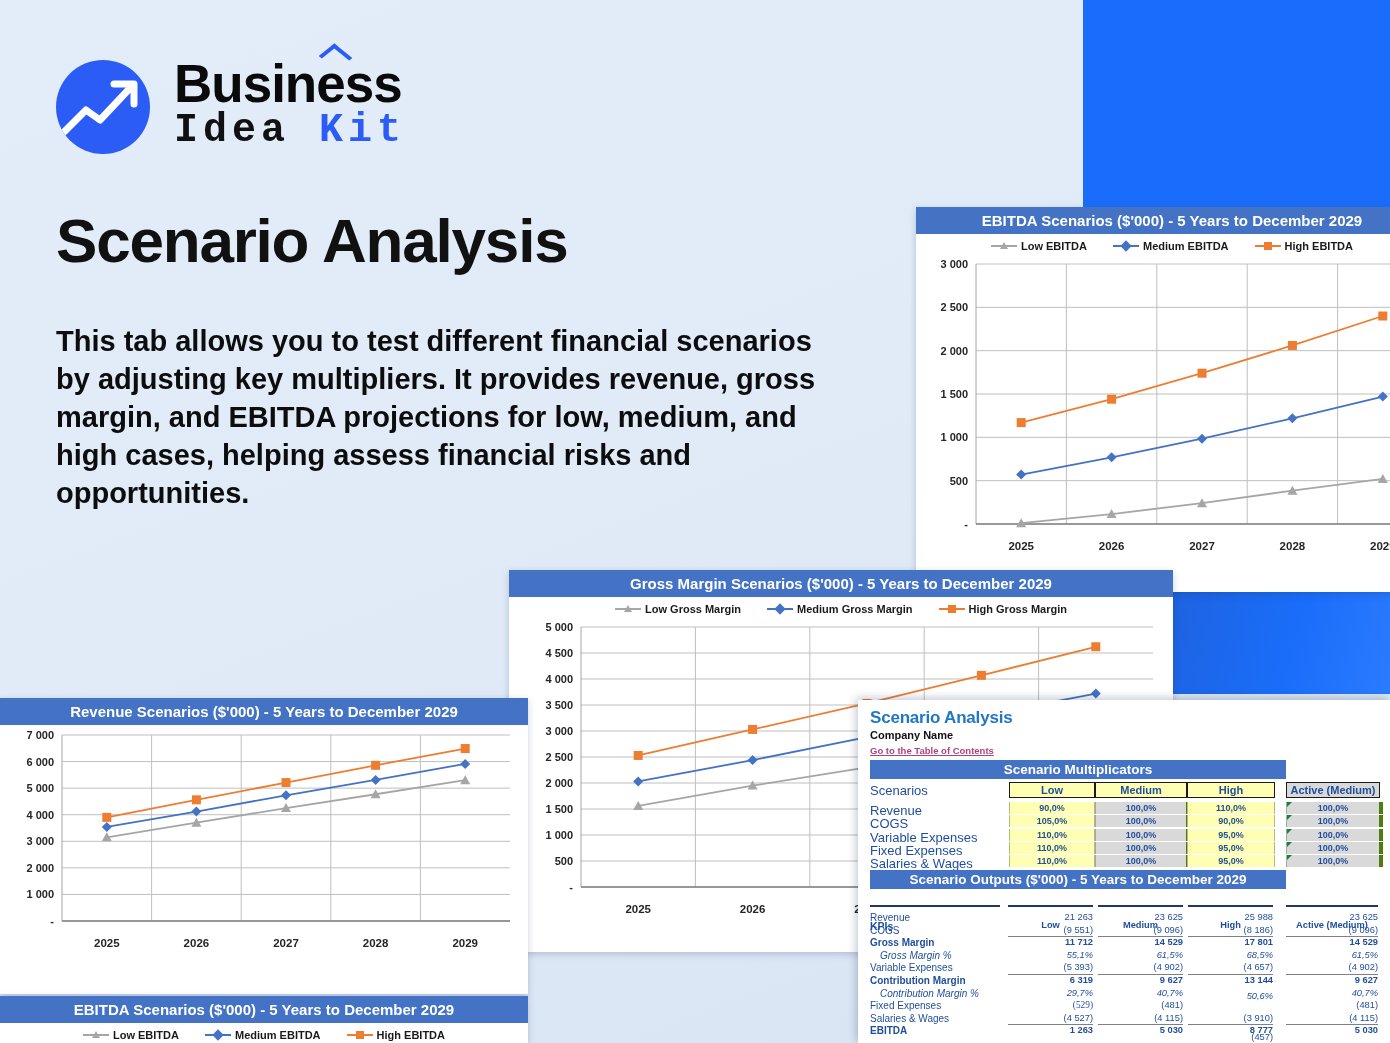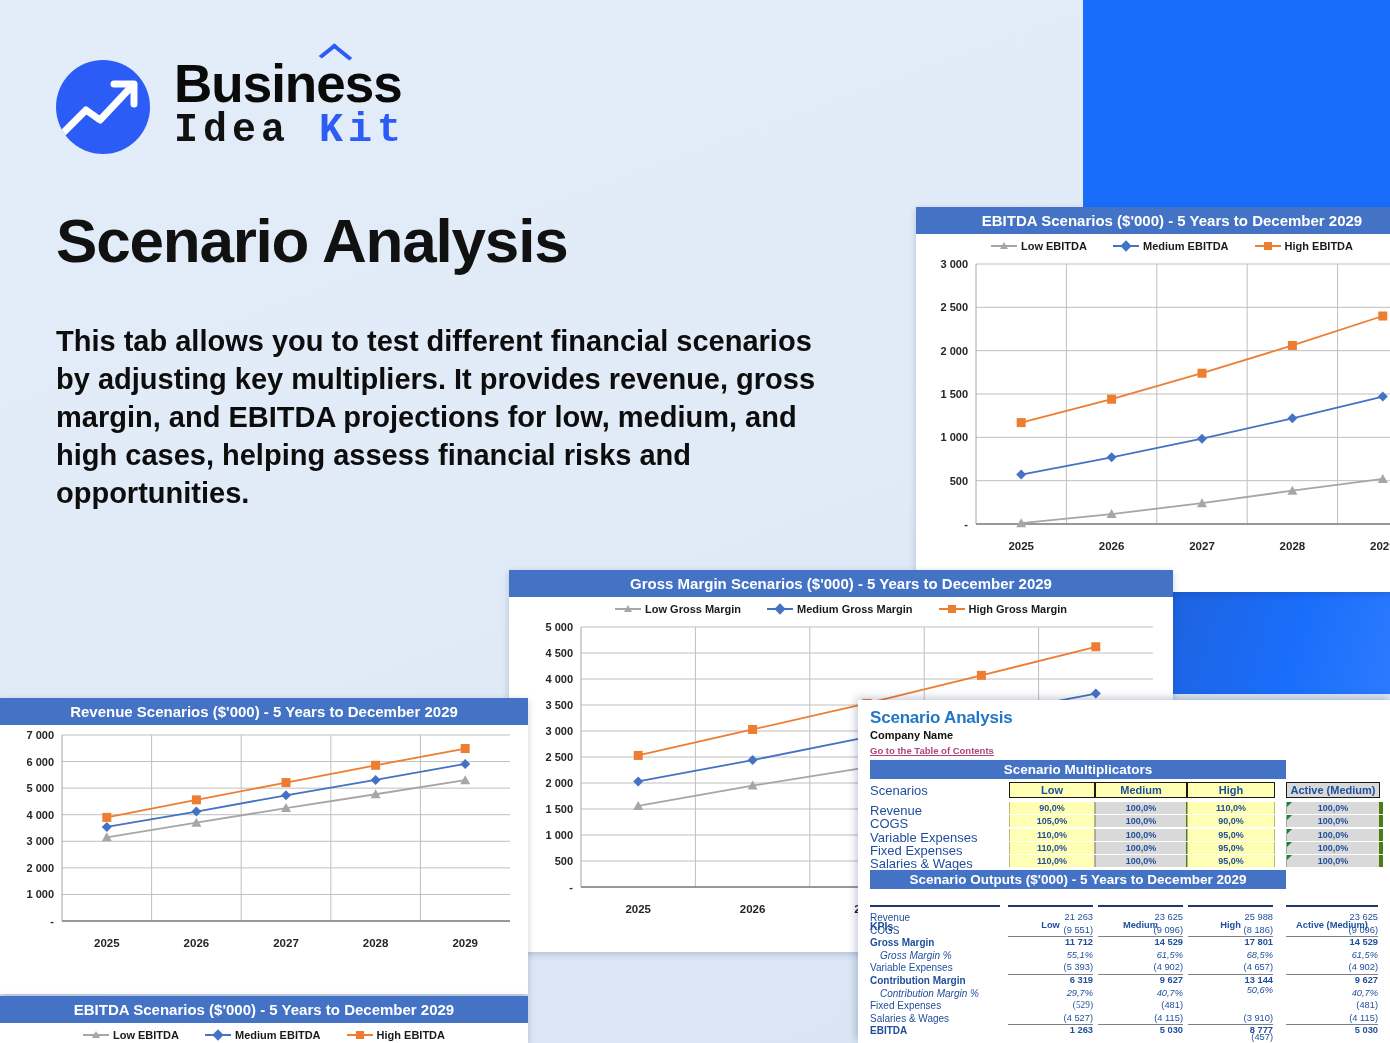--- a/index.html
+++ b/index.html
@@ -461,21 +461,21 @@
       <div class="rule" style="left:330px;top:273.9px;width:85px"></div>
       <div class="rule" style="left:428px;top:273.9px;width:92px"></div>
       <div class="lbl" style="top:275px;font-size:10px;font-weight:bold;">Contribution Margin</div>
       <div class="ocell o-low" style="top:275px;font-weight:bold;">6 319</div>
       <div class="ocell o-med" style="top:275px;font-weight:bold;">9 627</div>
       <div class="ocell o-high" style="top:275px;font-weight:bold;">13 144</div>
       <div class="ocell o-act" style="top:275px;font-weight:bold;">9 627</div>
       <div class="lbl" style="top:287.6px;font-size:10px;font-style:italic;padding-left:10px;">Contribution Margin %</div>
       <div class="ocell o-low" style="top:287.6px;font-style:italic;">29,7%</div>
       <div class="ocell o-med" style="top:287.6px;font-style:italic;">40,7%</div>
-      <div class="ocell o-high" style="top:285px;font-style:italic;">50,6%</div>
+      <div class="ocell o-high" style="top:291px;font-style:italic;">50,6%</div>
       <div class="ocell o-act" style="top:287.6px;font-style:italic;">40,7%</div>
       <div class="lbl" style="top:300.2px;font-size:10px;">Fixed Expenses</div>
       <div class="ocell o-low" style="top:300.2px;font-family:Liberation Serif, serif;">(529)</div>
       <div class="ocell o-med" style="top:300.2px;">(481)</div>
       <div class="ocell o-high" style="top:300.2px;margin-top:32px;">(457)</div>
       <div class="ocell o-act" style="top:300.2px;">(481)</div>
       <div class="lbl" style="top:312.8px;font-size:10px;">Salaries &amp; Wages</div>
       <div class="ocell o-low" style="top:312.8px;">(4 527)</div>
       <div class="ocell o-med" style="top:312.8px;">(4 115)</div>
       <div class="ocell o-high" style="top:312.8px;">(3 910)</div>

